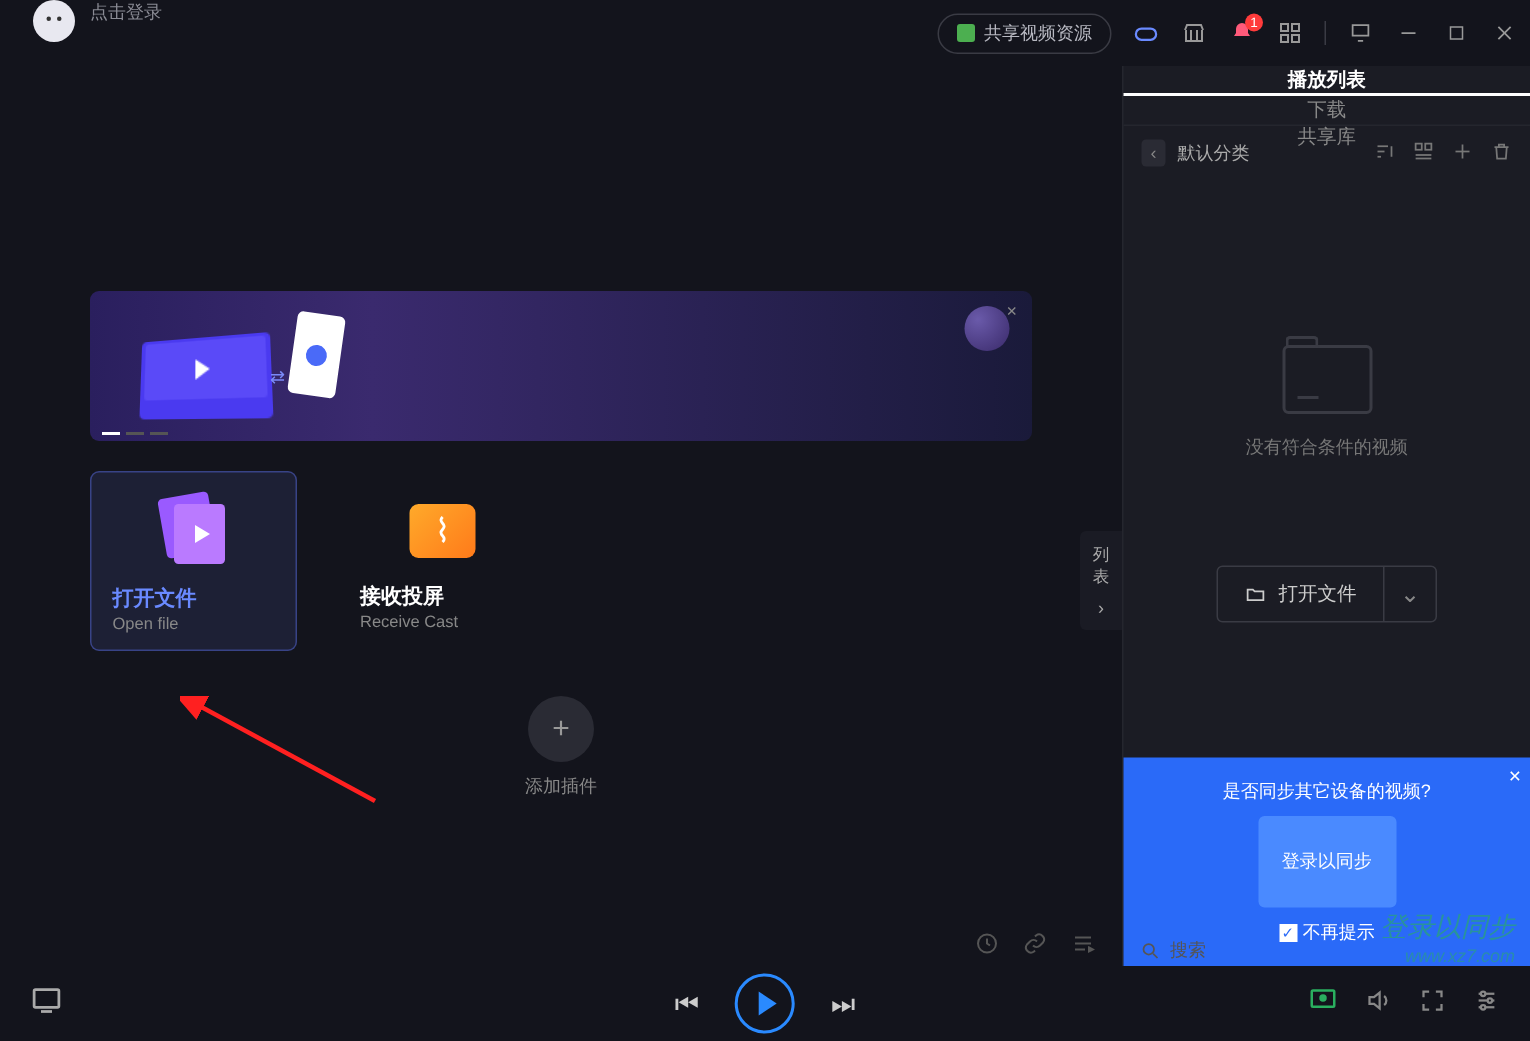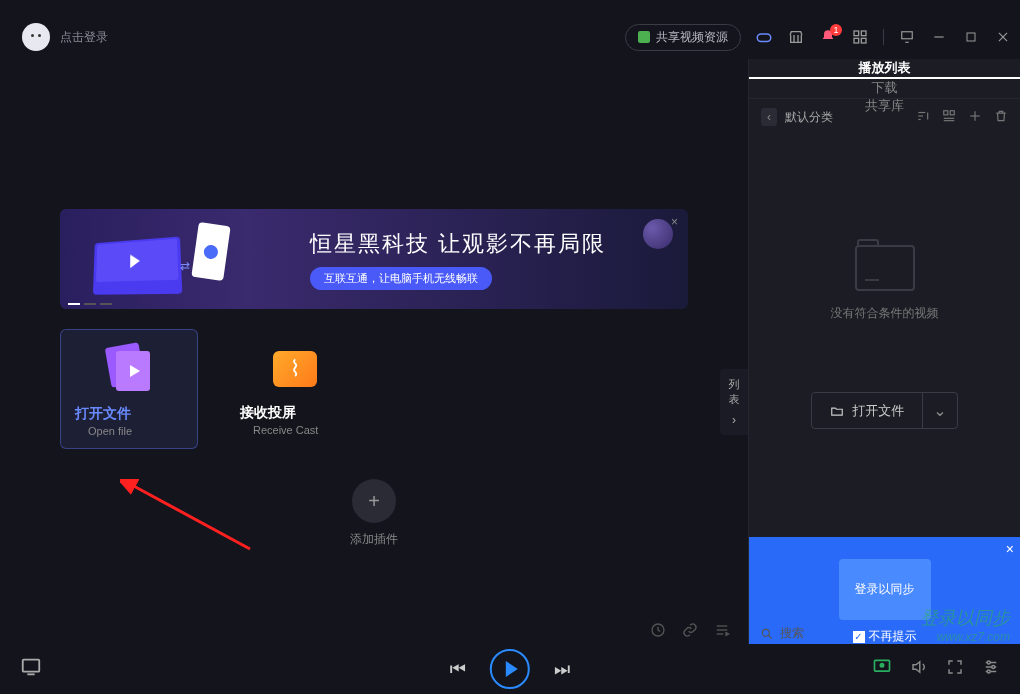--- a/index.html
+++ b/index.html
@@ -1,18 +1,18 @@
 <!DOCTYPE html>
 <html><head>
 <meta charset="utf-8">
 <style>
 * { margin: 0; padding: 0; box-sizing: border-box; }
 body { font-family: "Microsoft YaHei", Arial, sans-serif; background: #13141c; color: #fff; width: 1020px; height: 694px; overflow: hidden; position: relative; }
 
-.title-bar { height: 44px; display: flex; align-items: center; padding: 0 8px; margin-top: 15px; }
+.title-bar { height: 44px; display: flex; padding: 0 8px; }
 .avatar { width: 28px; height: 28px; border-radius: 50%; background: #e8e8f0; margin-left: 14px; margin-right: 10px; display: flex; align-items: center; justify-content: center; }
 .avatar-face { width: 18px; height: 18px; position: relative; }
 .avatar-eye { width: 3px; height: 3px; background: #333; border-radius: 50%; position: absolute; top: 6px; }
 .avatar-eye.l { left: 4px; } .avatar-eye.r { right: 4px; }
 .login-text { color: #8a8b94; font-size: 12px; }
 .title-right { margin-left: auto; display: flex; align-items: center; gap: 14px; }
 .share-btn { border: 1px solid #3a3b44; border-radius: 14px; padding: 4px 12px; font-size: 12px; color: #b8b9c2; display: flex; align-items: center; gap: 6px; }
 .android-icon { width: 12px; height: 12px; background: #4caf50; border-radius: 2px; position: relative; }
 .tb-icon { width: 18px; height: 18px; display: flex; align-items: center; justify-content: center; color: #999; position: relative; }
 .badge { position: absolute; top: -4px; right: -5px; background: #ff3b3b; color: #fff; font-size: 9px; width: 12px; height: 12px; border-radius: 50%; display: flex; align-items: center; justify-content: center; }
@@ -45,21 +45,21 @@
 .file-front { position: absolute; width: 34px; height: 40px; background: #ba7aff; border-radius: 3px; right: 4px; top: 2px; display: flex; align-items: center; justify-content: center; }
 .file-play { width: 0; height: 0; border-left: 10px solid #fff; border-top: 6px solid transparent; border-bottom: 6px solid transparent; margin-left: 3px; }
 .icon-torrent { width: 44px; height: 36px; background: #2bbf5a; border-radius: 4px; position: relative; }
 .icon-torrent::before { content:''; position:absolute; top:7px; left:8px; right:8px; height:3px; background:#fff; box-shadow: 0 7px 0 #fff, 0 14px 0 #fff; }
 .icon-url { width: 44px; height: 44px; border-radius: 50%; background: linear-gradient(135deg, #ff8a2a, #ff4a8a); position: relative; }
 .icon-url::after { content:''; position:absolute; top:12px; left:12px; width:14px; height:14px; border-radius:50%; background:#fff; }
 .icon-cast { width: 44px; height: 36px; background: linear-gradient(135deg, #ffaa2a, #ff7a1a); border-radius: 6px; display:flex; align-items:center; justify-content:center; }
 .cast-waves { color:#fff; font-size: 22px; }
 .card-title { font-size: 14px; font-weight: bold; color: #fff; }
 .card.active .card-title { color: #6a8aff; }
-.card-sub { font-size: 11px; color: #888; margin-top: 2px; margin-left: 13px; }
+.card-sub { font-size: 11px; color: #888; margin-top: 2px; }
 
 .list-toggle { position: absolute; right: 0; top: 310px; width: 28px; background: #1a1b24; border-radius: 4px 0 0 4px; padding: 8px 6px; font-size: 11px; color: #aaa; text-align: center; }
 .list-toggle .chev { margin-top: 6px; font-size: 12px; }
 
 .add-plugin { text-align: center; margin-top: 30px; }
 .plus-circle { width: 44px; height: 44px; border-radius: 50%; background: #2a2b34; display: inline-flex; align-items: center; justify-content: center; font-size: 20px; color: #999; }
 .plugin-label { color: #888; font-size: 12px; margin-top: 8px; }
 
 .arrow-annotation { position: absolute; left: 120px; top: 420px; pointer-events: none; }
 
@@ -169,24 +169,20 @@
       <div class="banner-left">
         <div class="laptop">
             <div class="laptop-screen">
               <div class="laptop-play"></div>
             </div>
           </div>
         <div class="phone">
             <div class="phone-dot"></div>
           </div>
         <div class="swap-arrows">⇄</div>
-      </div>
-      <div class="banner-text">
-        <div class="banner-title">恒星黑科技 让观影不再局限</div>
-        <div class="banner-pill">互联互通，让电脑手机无线畅联</div>
       </div>
       <div class="planet"></div>
       <div class="banner-close">×</div>
       <div class="dots">
           <div class="dot active"></div>
           <div class="dot"></div>
           <div class="dot"></div>
         </div>
     </div>
 
@@ -276,20 +272,21 @@
           <svg width="14" height="14" viewBox="0 0 24 24" fill="none" stroke="#ccc" stroke-width="2">
               <path d="M3 7h6l2 2h10v10H3z"></path>
             </svg>
           <span>打开文件</span>
         </div>
         <div class="open-dd">⌄</div>
       </div>
     </div>
     <div class="sync-panel">
       <div class="sync-close">×</div>
+      <div>是否同步其它设备的视频?</div>
       <div class="sync-btn">登录以同步</div>
       <div class="sync-check">
         <span class="checkbox">✓</span>
         <span>不再提示</span>
       </div>
     </div>
   </div>
 </div>
 
 <div class="watermark">

